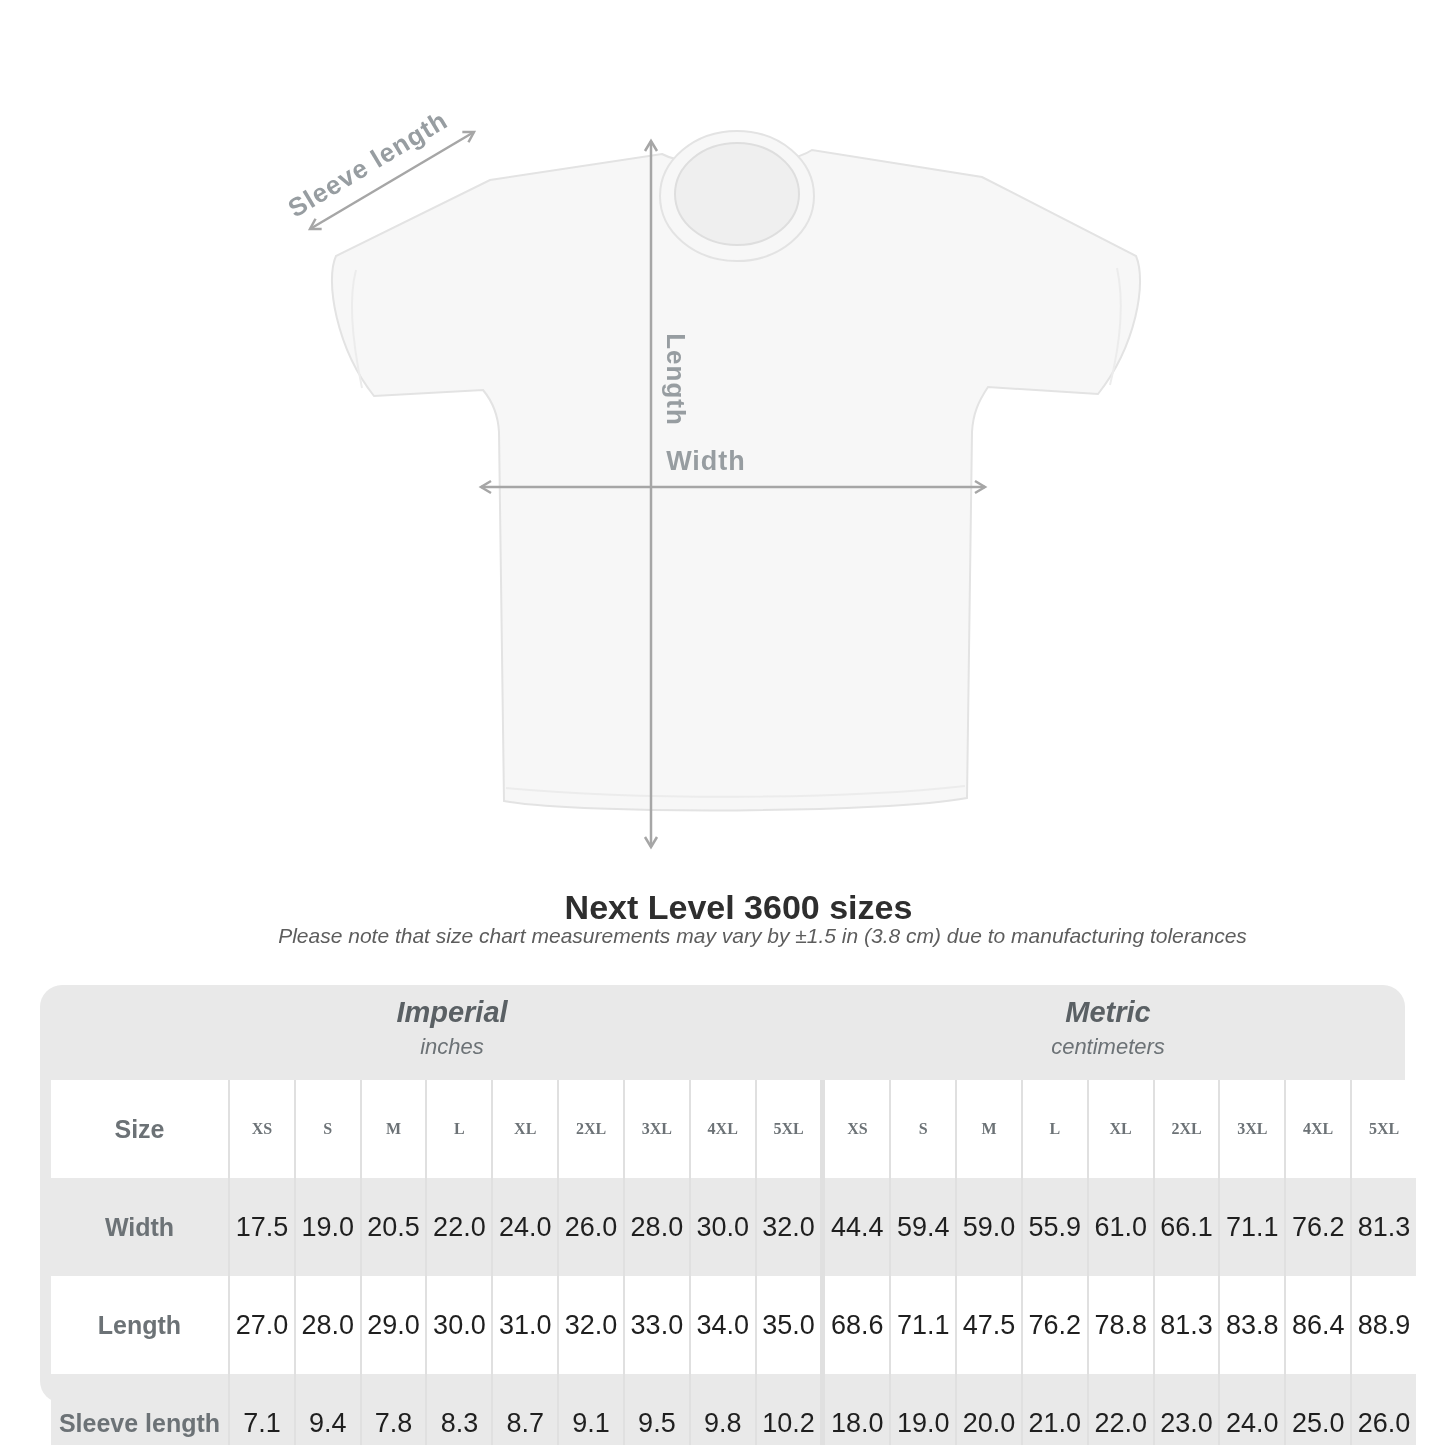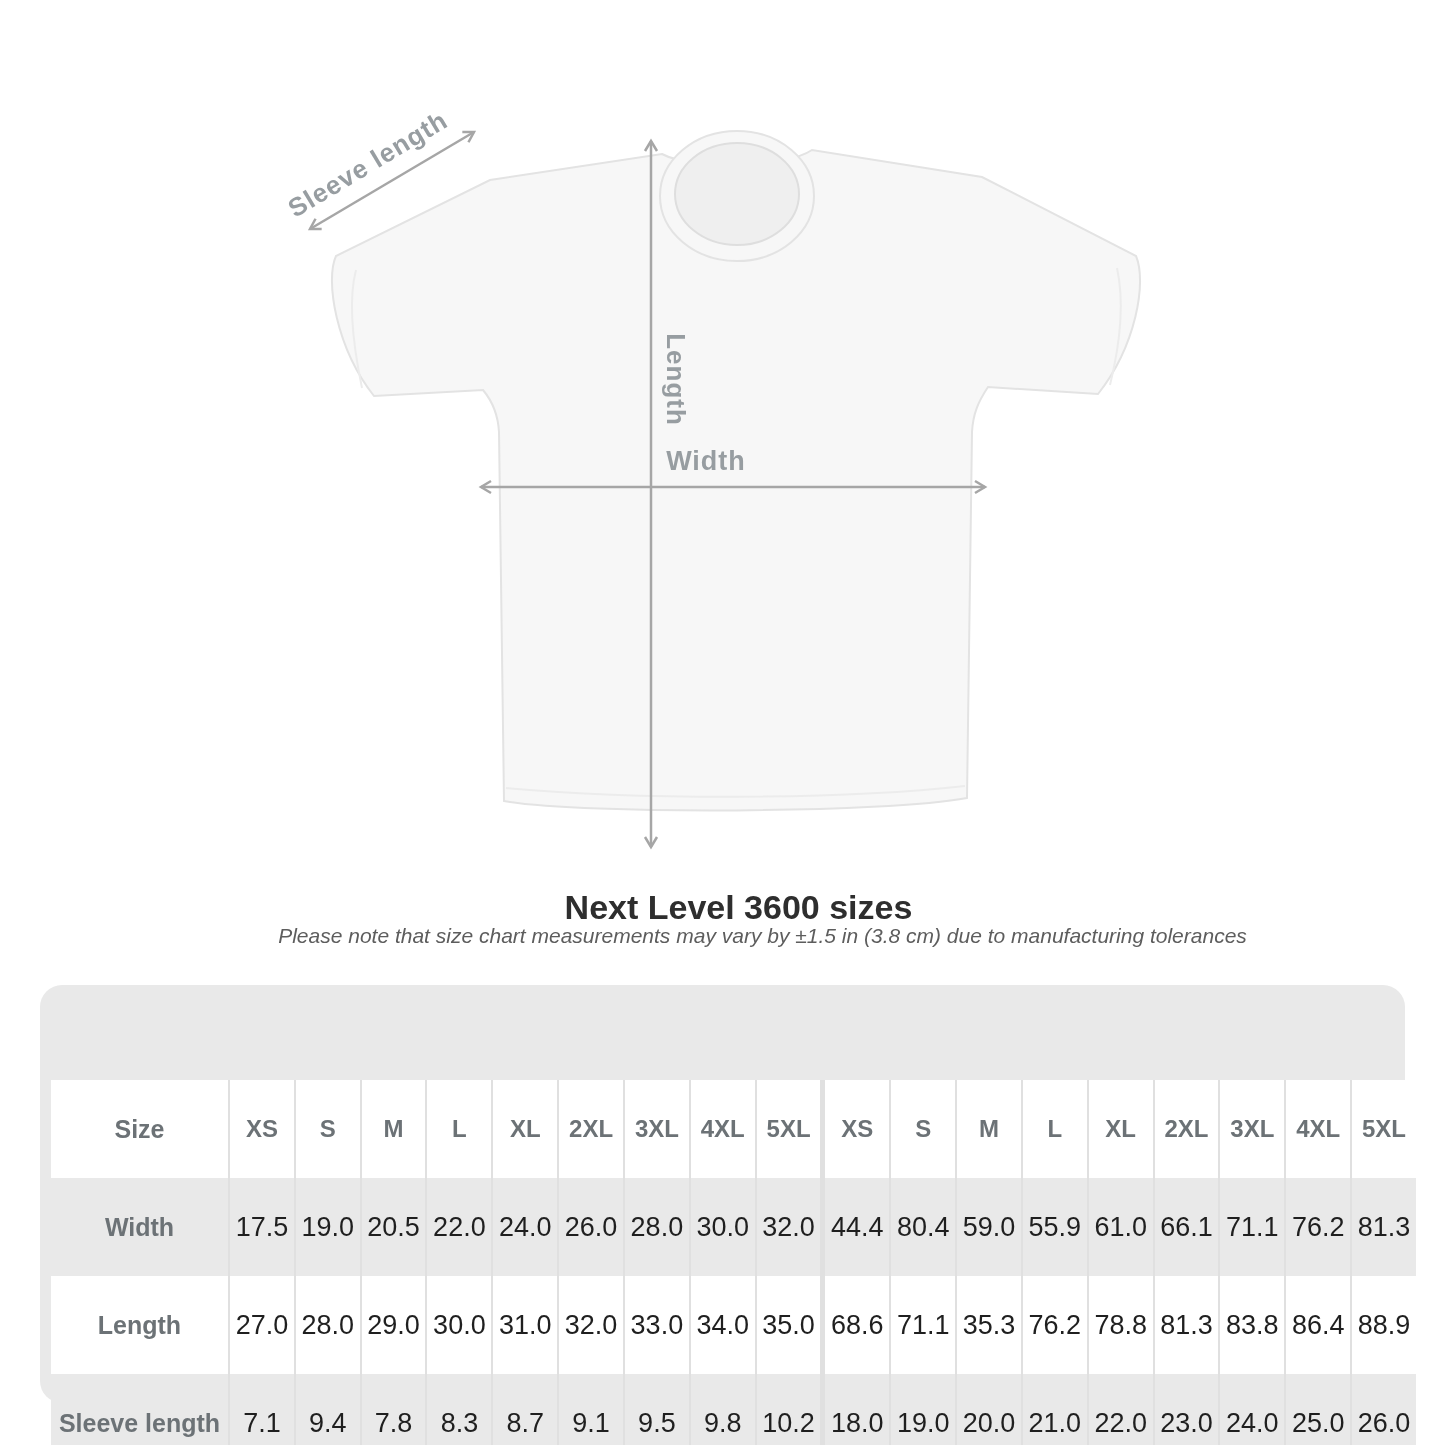--- a/index.html
+++ b/index.html
@@ -45,21 +45,21 @@
   .unit-metric{left:1068px;}
   .unit-name{font-size:29px;font-weight:bold;font-style:italic;color:#5a6064;}
   .unit-sub{font-size:22px;font-style:italic;color:var(--htext);margin-top:5px;}
   .tbl{position:absolute;left:11px;top:95px;width:100%;height:392px;display:flex;flex-direction:column;}
   .trow{display:flex;flex:1;}
   .row-white{background:var(--rowwhite);}
   .row-gray{background:var(--panel);}
   .cell{display:flex;align-items:center;justify-content:center;}
   .labelc{width:177px;flex:none;font-weight:bold;font-size:25px;color:var(--htext);}
   .cell.data{flex:1;border-left:2px solid var(--sep);font-size:27px;color:var(--vtext);}
-  .cell.data.hdr{font-weight:bold;font-size:24px;color:var(--htext);}
+  .cell.data.hdr{font-weight:bold;font-size:16px;color:var(--htext);font-family:Liberation Serif, serif;}
   .cell.metric-start{border-left-width:5px;}
 </style>
 </head>
 <body>
 
 <div class="diagram">
   <svg width="1445" height="985" viewBox="0 0 1445 985">
     <defs>
       <marker id="arw" markerWidth="18" markerHeight="18" refX="13" refY="8" orient="auto-start-reverse" markerUnits="userSpaceOnUse">
         <path d="M3,2 L13,8 L3,14" fill="none" stroke="#a6a6a6" stroke-width="2.5"></path>
@@ -96,20 +96,30 @@
   </svg>
   <div class="lbl lbl-sleeve">Sleeve length</div>
   <div class="lbl lbl-length">Length</div>
   <div class="lbl lbl-width">Width</div>
 </div>
 
 <h1 class="title">Next Level 3600 sizes</h1>
 <div class="subtitle">Please note that size chart measurements may vary by ±1.5 in (3.8 cm) due to manufacturing tolerances</div>
 
 <div class="panel">
+  <div class="unit-headers">
+    <div class="unit unit-imperial">
+      <div class="unit-name">Imperial</div>
+      <div class="unit-sub">inches</div>
+    </div>
+    <div class="unit unit-metric">
+      <div class="unit-name">Metric</div>
+      <div class="unit-sub">centimeters</div>
+    </div>
+  </div>
   <div class="tbl" id="size-table">
       <div class="trow row-white">
         <div class="cell labelc">Size</div>
         <div class="cell data hdr">XS</div>
         <div class="cell data hdr">S</div>
         <div class="cell data hdr">M</div>
         <div class="cell data hdr">L</div>
         <div class="cell data hdr">XL</div>
         <div class="cell data hdr">2XL</div>
         <div class="cell data hdr">3XL</div>
@@ -130,21 +140,21 @@
         <div class="cell data">17.5</div>
         <div class="cell data">19.0</div>
         <div class="cell data">20.5</div>
         <div class="cell data">22.0</div>
         <div class="cell data">24.0</div>
         <div class="cell data">26.0</div>
         <div class="cell data">28.0</div>
         <div class="cell data">30.0</div>
         <div class="cell data">32.0</div>
         <div class="cell data metric-start">44.4</div>
-        <div class="cell data">80.4</div>
+        <div class="cell data">59.4</div>
         <div class="cell data">59.0</div>
         <div class="cell data">55.9</div>
         <div class="cell data">61.0</div>
         <div class="cell data">66.1</div>
         <div class="cell data">71.1</div>
         <div class="cell data">76.2</div>
         <div class="cell data">81.3</div>
       </div>
       <div class="trow row-white">
         <div class="cell labelc">Length</div>
@@ -152,21 +162,21 @@
         <div class="cell data">28.0</div>
         <div class="cell data">29.0</div>
         <div class="cell data">30.0</div>
         <div class="cell data">31.0</div>
         <div class="cell data">32.0</div>
         <div class="cell data">33.0</div>
         <div class="cell data">34.0</div>
         <div class="cell data">35.0</div>
         <div class="cell data metric-start">68.6</div>
         <div class="cell data">71.1</div>
-        <div class="cell data">35.3</div>
+        <div class="cell data">47.5</div>
         <div class="cell data">76.2</div>
         <div class="cell data">78.8</div>
         <div class="cell data">81.3</div>
         <div class="cell data">83.8</div>
         <div class="cell data">86.4</div>
         <div class="cell data">88.9</div>
       </div>
       <div class="trow row-gray">
         <div class="cell labelc">Sleeve length</div>
         <div class="cell data">7.1</div>

